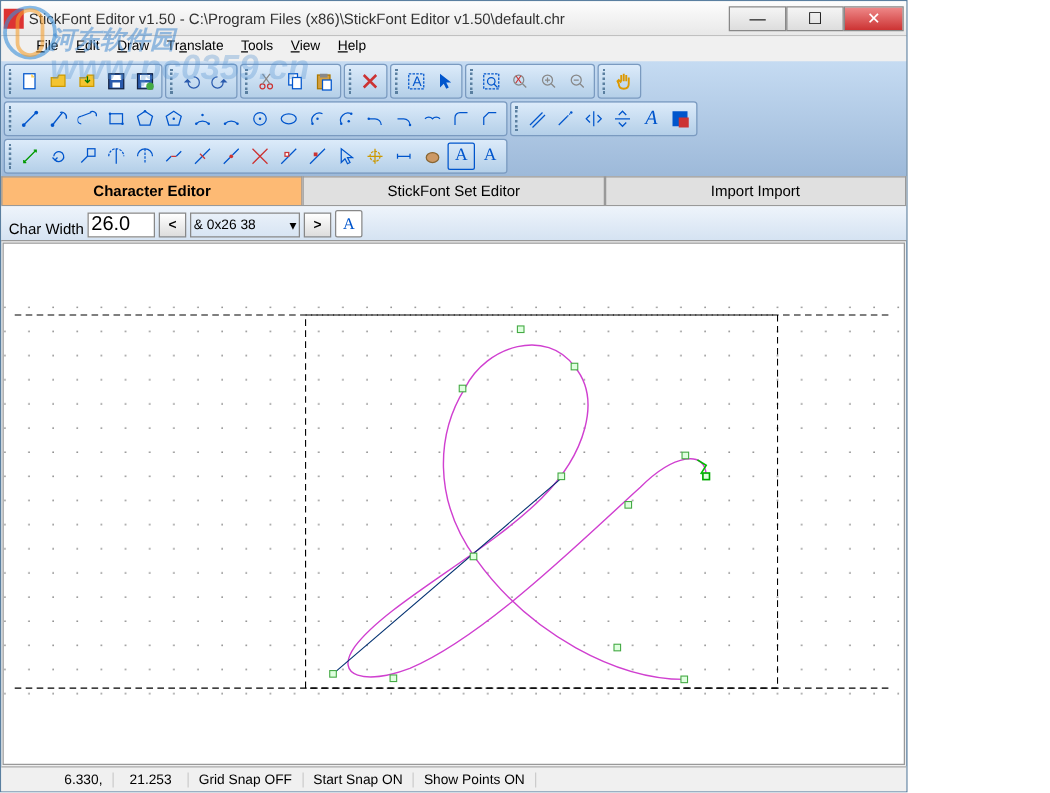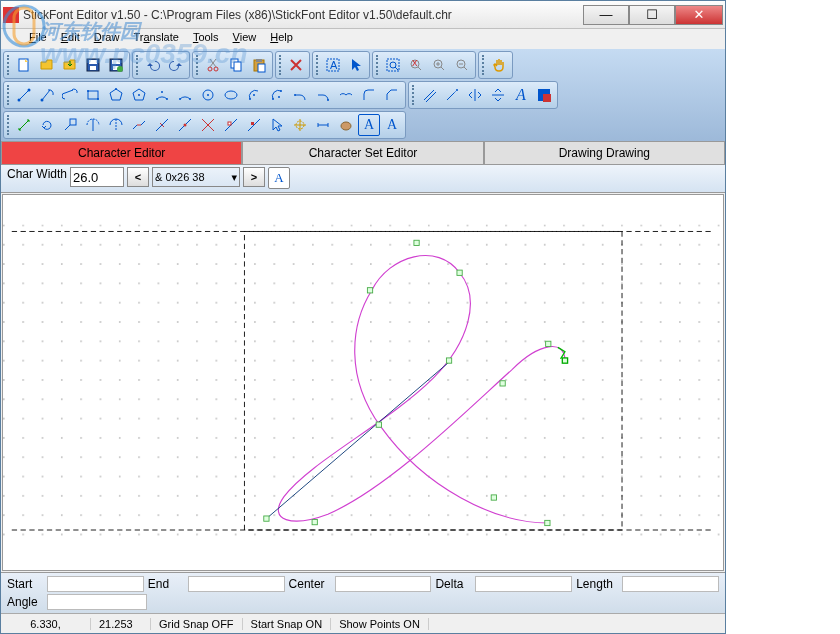--- a/index.html
+++ b/index.html
@@ -14,24 +14,24 @@
 .menubar{height:20px;display:flex;align-items:flex-start;gap:2px;padding:0 22px;background:#f0f0f0}
 .menu-item{padding:2px 6px;cursor:pointer}
 .toolbar-area{background:linear-gradient(#c5dbf2,#9db9d9);padding:2px;display:flex;flex-direction:column;gap:2px}
 .tb-row{display:flex;gap:2px;align-items:center}
 .tb-group{display:flex;background:linear-gradient(#dcebfa,#b4cfe8);border:1px solid #7a9ac0;border-radius:3px;padding:2px;gap:1px;align-items:center}
 .tb-btn{width:22px;height:22px;display:flex;align-items:center;justify-content:center;cursor:pointer;border:1px solid transparent;border-radius:2px;color:#00328c}
 .tb-btn svg{width:16px;height:16px}
 .tb-handle{width:4px;height:20px;border-left:2px dotted #5a7fa0;margin:0 1px}
 .tab-strip{display:flex;background:#eee;border-bottom:1px solid #999}
 .tab{flex:1;padding:4px 8px;text-align:center;border:1px solid #999;border-bottom:none;background:#e0e0e0;cursor:pointer;font-size:12px}
-.tab.active{background:#ef4444;font-weight:normal}
-.opt-bar{height:28px;background:linear-gradient(#eef4fb,#d5e3f2);display:flex;align-items:flex-start;padding:2px 6px;gap:3px;border-bottom:1px solid #999}
+.tab.active{background:#fdba74;font-weight:bold}
+.opt-bar{height:28px;background:linear-gradient(#eef4fb,#d5e3f2);display:flex;align-items:flex-end;padding:2px 6px;gap:3px;border-bottom:1px solid #999}
 .opt-bar label{font-size:12px}
-.opt-input{width:54px;height:20px;border:1px solid #888;padding:0 2px;font-size:13px}
+.opt-input{width:54px;height:20px;border:1px solid #888;padding:0 2px;font-size:16px}
 .opt-bar .nav-btn{width:22px;height:20px;border:1px solid #888;background:linear-gradient(#fff,#ddd);display:flex;align-items:center;justify-content:center;cursor:pointer;font-weight:bold}
 .opt-select{width:88px;height:20px;border:1px solid #888;padding:0 2px;display:flex;align-items:center;justify-content:space-between}
 .canvas-wrap{flex:1;background:#fff;border:1px solid #999;margin:1px;overflow:hidden;position:relative}
 .bottom-panel{background:linear-gradient(#e8eff8,#d0ddea);padding:2px 6px;border-top:1px solid #999}
 .bp-row{display:flex;align-items:center;gap:4px;height:18px}
 .bp-label{width:36px;font-size:12px}
 .bp-field{flex:1;min-width:60px;height:16px;background:#fff;border:1px solid #bbb}
 .statusbar{height:20px;background:#f0f0f0;border-top:1px solid #aaa;display:flex;align-items:center;font-size:12px}
 .sb-cell{padding:0 8px;border-right:1px solid #ccc}
 .watermark{position:absolute;top:20px;left:0;font-size:28px;color:rgba(90,150,210,0.35);font-weight:bold;font-style:italic;pointer-events:none;z-index:100;font-family:Arial}
@@ -431,22 +431,22 @@
             </svg>
           </div>
         <div class="tb-btn" style="font-size:14px;color:#05c;font-family:serif;border:1px solid #05c">A</div>
         <div class="tb-btn" style="font-size:14px;color:#05c;font-family:serif">A</div>
       </div>
     </div>
   </div>
 
   <div class="tab-strip">
     <div class="tab active">Character Editor</div>
-    <div class="tab">Character Set Editor</div>
-    <div class="tab">Drawing Drawing</div>
+    <div class="tab">StickFont Set Editor</div>
+    <div class="tab">Import Import</div>
   </div>
 
   <div class="opt-bar">
     <label>Char Width</label>
     <input class="opt-input" value="26.0" style="">
     <div class="nav-btn">&lt;</div>
     <div class="opt-select">
         <span>&amp; 0x26 38</span>
         <span>▾</span>
       </div>
@@ -491,42 +491,24 @@
         <rect x="556" y="308" width="6" height="6"></rect>
         <rect x="617" y="337" width="6" height="6"></rect>
         <rect x="566" y="178" width="6" height="6"></rect>
         <rect x="618" y="133" width="6" height="6"></rect>
         <rect x="637" y="152" width="6" height="6" stroke="#0a0" stroke-width="1.5"></rect>
       </g>
       <path d="M632 140 l8 5 -5 8" fill="none" stroke="#0b0" stroke-width="1.5"></path>
     </svg>
   </div>
 
-  <div class="bottom-panel">
-    <div class="bp-row">
-      <span class="bp-label">Start</span>
-        <div class="bp-field"></div>
-      <span class="bp-label">End</span>
-        <div class="bp-field"></div>
-      <span class="bp-label" style="width:42px">Center</span>
-        <div class="bp-field"></div>
-      <span class="bp-label">Delta</span>
-        <div class="bp-field"></div>
-      <span class="bp-label" style="width:42px">Length</span>
-        <div class="bp-field"></div>
-    </div>
-    <div class="bp-row">
-      <span class="bp-label">Angle</span>
-        <div class="bp-field" style="max-width:100px"></div>
-    </div>
-  </div>
 
   <div class="statusbar">
-    <div class="sb-cell" style="width:90px;text-align:center">6.330,</div>
-    <div class="sb-cell" style="width:60px;text-align:left">21.253</div>
+    <div class="sb-cell" style="width:90px;text-align:right">6.330,</div>
+    <div class="sb-cell" style="width:60px;text-align:center">21.253</div>
     <div class="sb-cell">Grid Snap OFF</div>
     <div class="sb-cell">Start Snap ON</div>
     <div class="sb-cell">Show Points ON</div>
   </div>
 </div>
 
 <svg class="wm-logo" viewBox="0 0 44 44">
   <circle cx="22" cy="22" r="20" fill="none" stroke="#3a8fd8" stroke-width="3" opacity="0.6"></circle>
   <path d="M12 14a10 10 0 0 1 20 0v16a10 10 0 0 1-20 0z" fill="none" stroke="#f5a030" stroke-width="3" opacity="0.6"></path>
 </svg>

